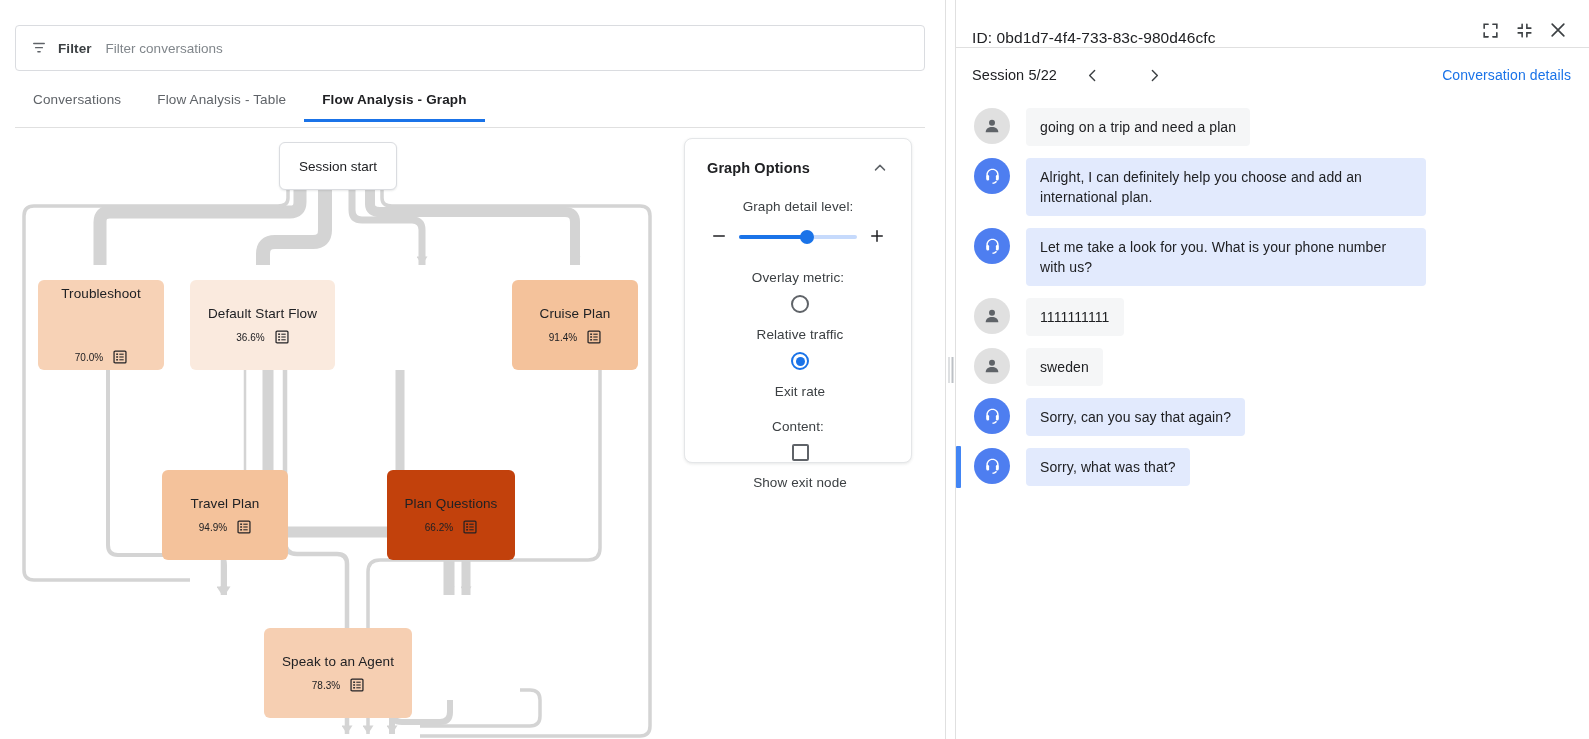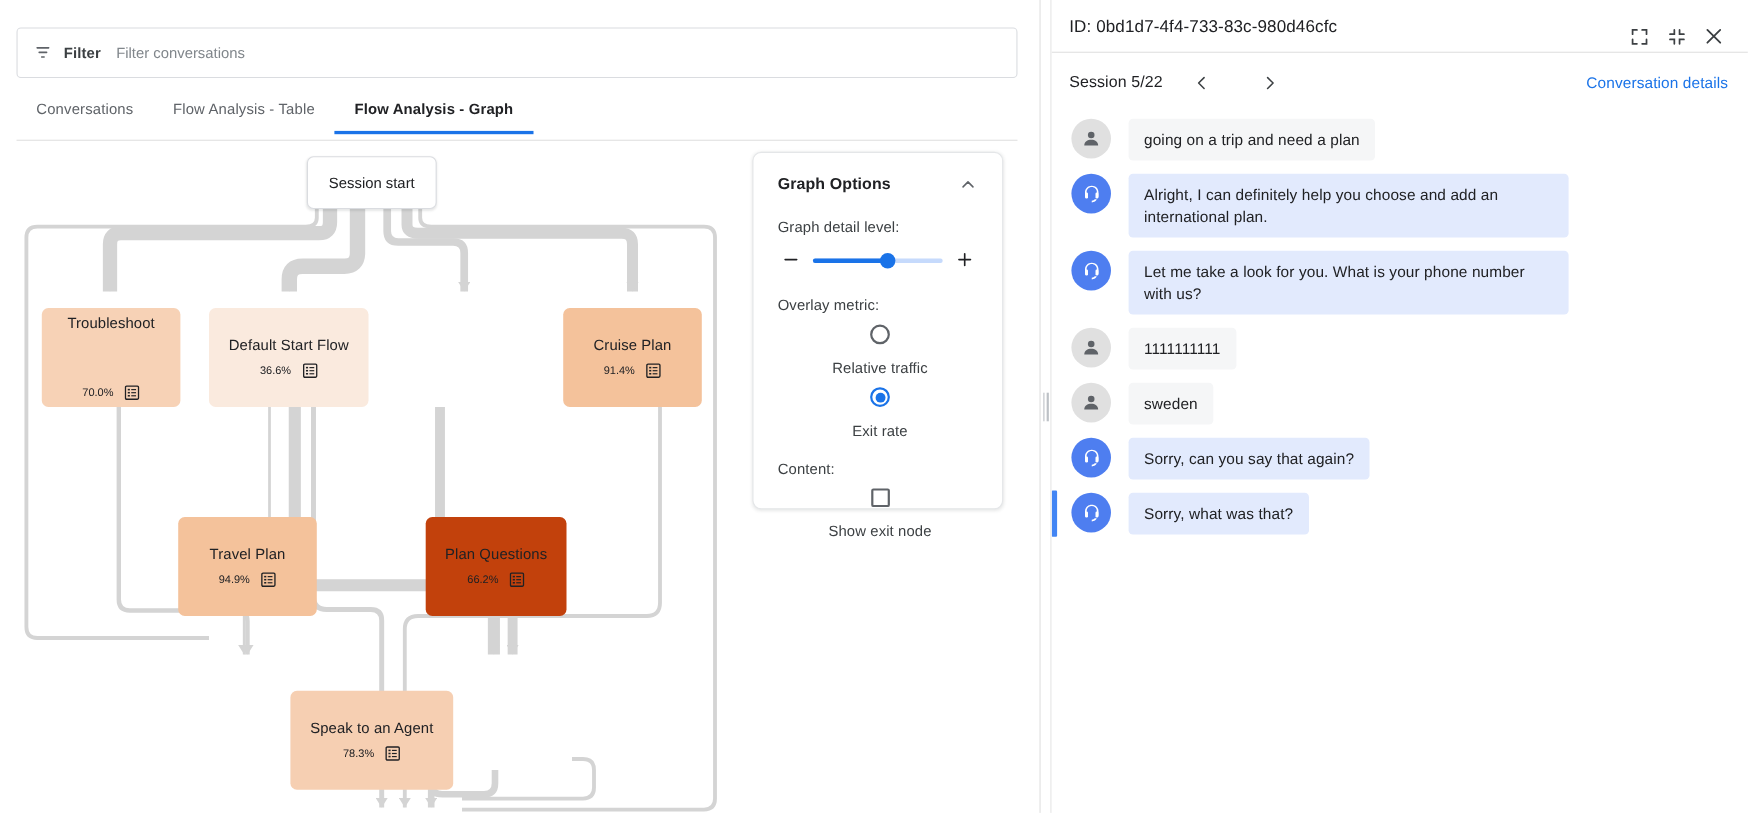--- a/index.html
+++ b/index.html
@@ -60,20 +60,21 @@
     content: ""; position: absolute;
     left: 0; right: 0; bottom: -1px; height: 3px;
     background: #1a73e8;
   }
 
   
   #graph-canvas {
     position: absolute; left: 0; top: 130px;
     width: 945px; height: 609px;
     overflow: hidden;
+    text-align: center;
   }
   #edges-svg { position: absolute; left: 0; top: 0; width: 945px; height: 609px; }
 
   .node {
     position: absolute;
     border-radius: 6px;
     display: flex; flex-direction: column;
     align-items: center; justify-content: center;
   }
   .node-title {
@@ -168,21 +169,21 @@
   }
   #divider-grip span { width: 1.5px; height: 26px; background: #bdc1c6; display: block; }
 
   
   #right-pane {
     flex: 1; height: 739px; position: relative;
     background: #fff; overflow: hidden;
   }
   #rp-header {
     height: 48px; border-bottom: 1px solid #e0e0e0;
-    display: flex; align-items: flex-start; padding: 16px 14px 0 16px;
+    display: flex; align-items: flex-end; padding: 16px 14px 0 16px;
   }
   #rp-id { font-size: 15.5px; color: #202124; flex: 1; letter-spacing: .1px; }
   .hdr-icon-btn {
     width: 34px; height: 34px; display: flex; align-items: center;
     justify-content: center; cursor: pointer; border-radius: 50%;
   }
   #rp-subheader {
     height: 54px; display: flex; align-items: center;
     padding: 0 14px 0 16px;
   }

